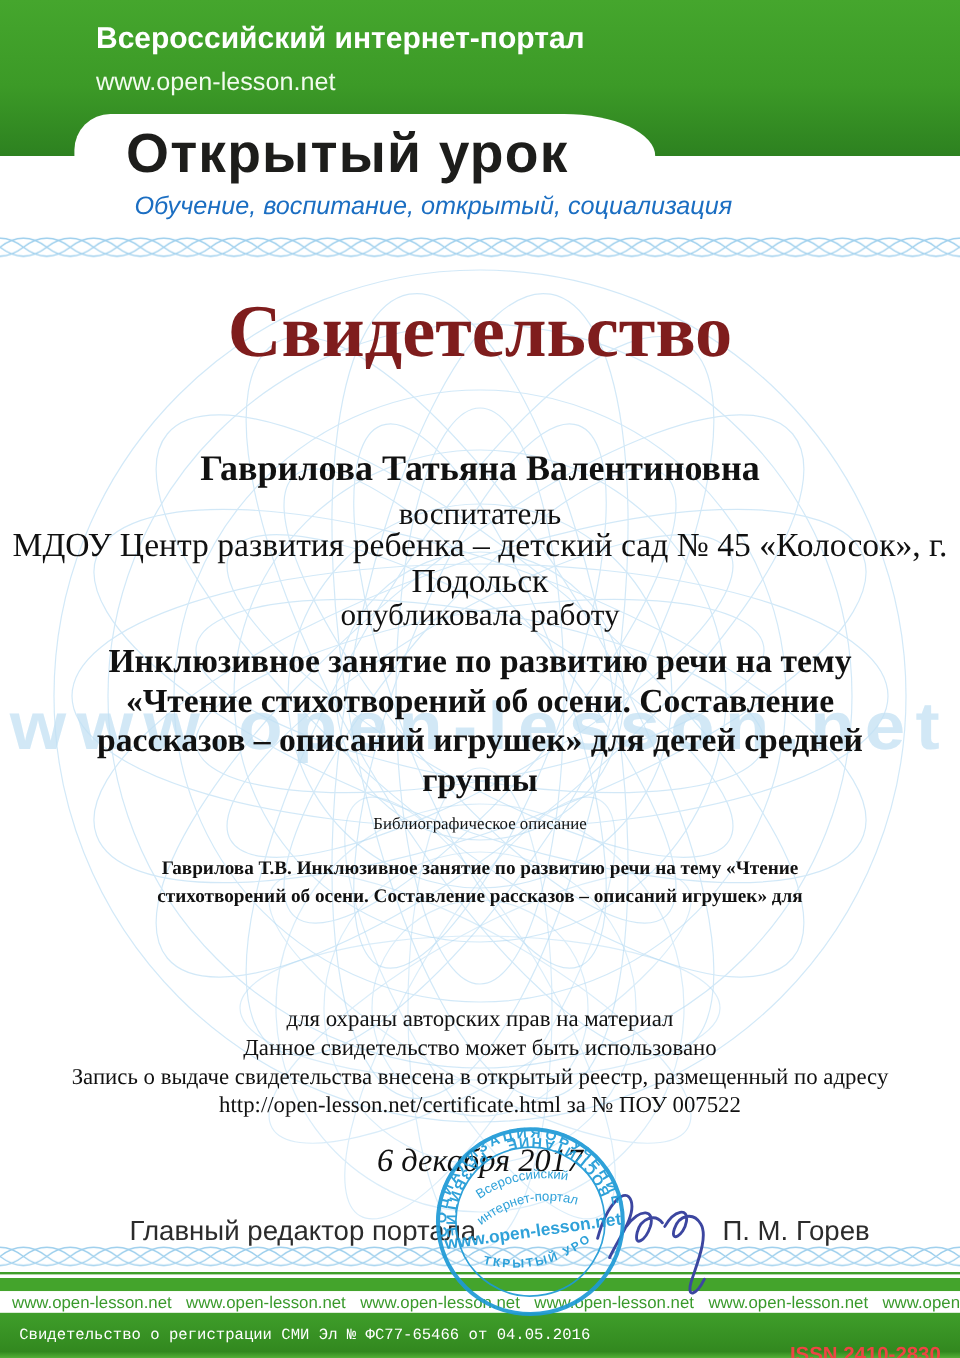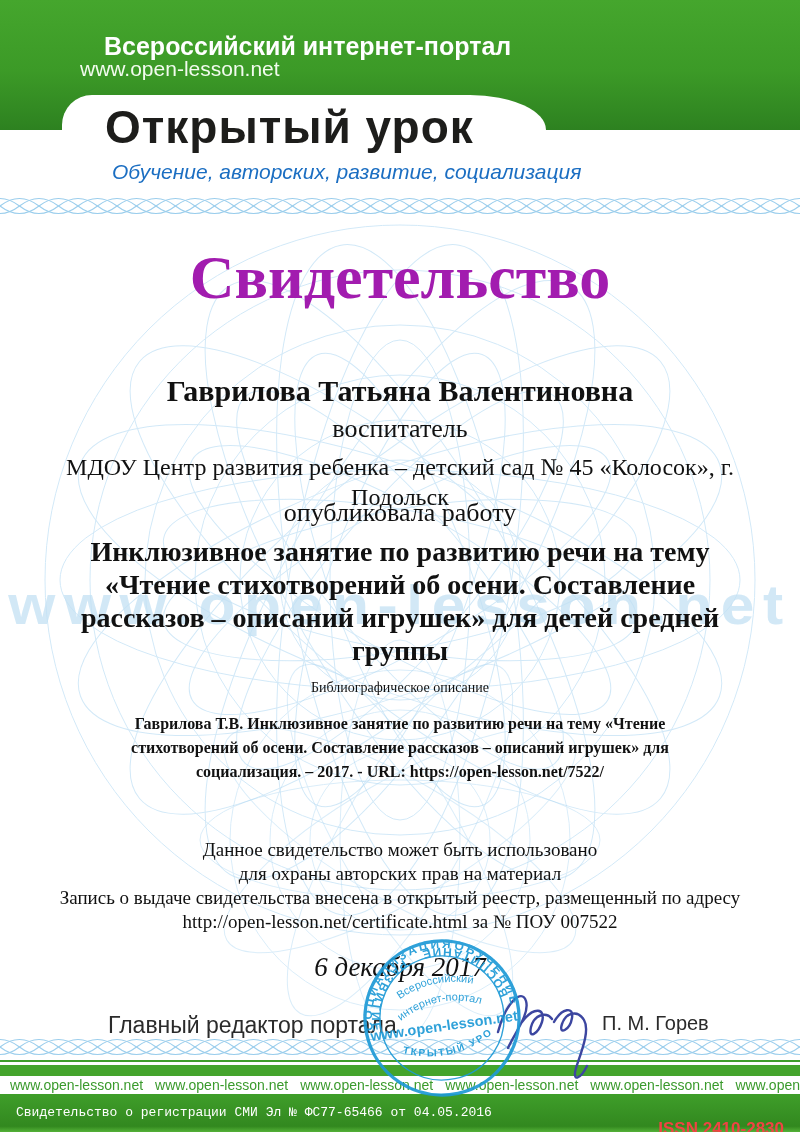--- a/index.html
+++ b/index.html
@@ -1,58 +1,58 @@
 <!DOCTYPE html>
 <html><head>
 <meta charset="utf-8">
 <style>
   html,body{margin:0;padding:0;background:#fff;}
   .page{position:relative;width:800px;height:1132px;background:#ffffff;overflow:hidden;
         font-family:"Liberation Serif","DejaVu Serif",serif;}
   
   .header-band{position:absolute;left:0;top:0;width:800px;height:130px;
     background:linear-gradient(180deg,#45a62d 0%,#3c9a27 55%,#2d8120 100%);z-index:6;}
-  .header-portal{position:absolute;left:80px;top:32px;color:#ffffff;
-    font-family:"Liberation Sans",sans-serif;font-weight:bold;font-size:25px;z-index:8;margin-left:24px;}
+  .header-portal{position:absolute;left:80px;top:18px;color:#ffffff;
+    font-family:"Liberation Sans",sans-serif;font-weight:bold;font-size:25px;z-index:8;}
   .header-url{position:absolute;left:80px;top:57px;color:#f2fbee;
     font-family:"Liberation Sans",sans-serif;font-size:21px;z-index:8;}
   .white-tab{position:absolute;left:62px;top:95px;width:408px;height:95px;background:#ffffff;
     border-radius:30px 0 0 0;z-index:7;}
   .white-wedge{position:absolute;left:470px;top:95px;width:76px;height:35px;background:#ffffff;
     border-top-right-radius:100% 100%;z-index:7;}
   .brand-title{position:absolute;left:105px;top:100px;color:#1d1d1b;
     font-family:"Liberation Sans",sans-serif;font-weight:bold;font-size:46px;letter-spacing:1px;z-index:8;}
   .brand-tagline{position:absolute;left:112px;top:160px;color:#1b6ec2;
     font-family:"Liberation Sans",sans-serif;font-style:italic;font-size:21px;z-index:8;}
   
   .wave-band{position:absolute;left:0;width:800px;height:22px;z-index:2;}
   .wave-top{top:195px;}
   .wave-bottom{top:1036px;}
   .rosette{position:absolute;left:0;top:180px;width:800px;height:880px;z-index:1;}
   .watermark{position:absolute;left:0;top:572px;width:800px;text-align:center;z-index:1;
     font-family:"Liberation Sans",sans-serif;font-weight:bold;font-size:56px;letter-spacing:8px;
     color:#c3e1f4;opacity:.75;transform:scaleX(1.08);}
   
   .ctext{position:absolute;left:50%;transform:translateX(-50%);text-align:center;color:#111;z-index:3;white-space:nowrap;}
-  .cert-title{top:242px;font-weight:bold;font-size:62px;color:#a21caf;}
+  .cert-title{top:242px;font-weight:bold;font-size:62px;color:#7f1d1d;}
   .confirm{top:330px;font-size:28px;}
   .recipient{top:374px;font-weight:bold;font-size:30px;}
   .role{top:414px;font-size:26px;}
-  .org{top:452px;font-size:24px;line-height:30px;}
+  .org{top:440px;font-size:28px;line-height:30px;}
   .action{top:498px;font-size:26px;}
   .work{top:535px;font-weight:bold;font-size:28px;line-height:33px;}
   .bib-label{top:680px;font-size:14px;}
   .bib{top:712px;font-weight:bold;font-size:16px;line-height:24px;}
   .notes{top:838px;font-size:19px;line-height:24px;}
   .date-line{top:952px;font-style:italic;font-size:27px;}
   
   .editor-label{position:absolute;left:108px;top:1012px;color:#2b2b2b;z-index:4;
     font-family:"Liberation Sans",sans-serif;font-size:23px;}
   .editor-name{position:absolute;left:602px;top:1012px;color:#2b2b2b;z-index:4;
-    font-family:"Liberation Sans",sans-serif;font-size:20px;}
+    font-family:"Liberation Sans",sans-serif;font-size:23px;}
   .stamp{position:absolute;left:356px;top:932px;width:172px;height:172px;z-index:5;opacity:.92;}
   .signature{position:absolute;left:490px;top:968px;width:115px;height:130px;z-index:5;}
   
   .hairline{position:absolute;left:0;top:1060px;width:800px;height:2px;background:#3f9e2a;z-index:4;}
   .green-bar{position:absolute;left:0;top:1065px;width:800px;height:11px;background:#44a42c;z-index:4;}
   .url-strip{position:absolute;left:0;top:1076px;width:800px;height:18px;background:#ffffff;z-index:4;
     overflow:hidden;white-space:nowrap;font-family:"Liberation Sans",sans-serif;font-size:14px;color:#3a9a2c;
     line-height:18px;padding-left:0;}
   .url-strip span{margin-left:-20px;padding-left:30px;}
   .url-strip span + span{margin-left:0;padding-left:0;margin-right:0;}
@@ -138,45 +138,44 @@
     </defs>
     <rect x="0" y="0" width="800" height="22" fill="url(#braidB)"></rect>
   </svg>
 
   <div class="header-band"></div>
   <div class="white-tab"></div>
   <div class="white-wedge"></div>
   <div class="header-portal">Всероссийский интернет-портал</div>
   <div class="header-url">www.open-lesson.net</div>
   <div class="brand-title">Открытый урок</div>
-  <div class="brand-tagline">Обучение, авторских, развитие, социализация</div>
+  <div class="brand-tagline">Обучение, воспитание, открытый, социализация</div>
 
   <div class="ctext cert-title">Свидетельство</div>
   <div class="ctext role">воспитатель</div>
   <div class="ctext recipient">Гаврилова Татьяна Валентиновна</div>
   <div class="ctext org">
     <div>МДОУ Центр развития ребенка – детский сад № 45 «Колосок», г.</div>
     <div>Подольск</div>
   </div>
   <div class="ctext action">опубликовала работу</div>
   <div class="ctext work">
     <div>Инклюзивное занятие по развитию речи на тему</div>
     <div>«Чтение стихотворений об осени. Составление</div>
     <div>рассказов – описаний игрушек» для детей средней</div>
     <div>группы</div>
   </div>
   <div class="ctext bib-label">Библиографическое описание</div>
   <div class="ctext bib">
     <div>Гаврилова Т.В. Инклюзивное занятие по развитию речи на тему «Чтение</div>
     <div>стихотворений об осени. Составление рассказов – описаний игрушек» для</div>
-    <div>социализация. – 2017. - URL: https://open-lesson.net/7522/</div>
   </div>
   <div class="ctext notes">
+    <div>для охраны авторских прав на материал</div>
     <div>Данное свидетельство может быть использовано</div>
-    <div>для охраны авторских прав на материал</div>
     <div>Запись о выдаче свидетельства внесена в открытый реестр, размещенный по адресу</div>
     <div>http://open-lesson.net/certificate.html за № ПОУ 007522</div>
   </div>
   <div class="ctext date-line">6 декабря 2017</div>
 
   <div class="editor-label">Главный редактор портала</div>
   <div class="editor-name">П. М. Горев</div>
 
   <svg class="signature" viewBox="0 0 115 130" aria-hidden="true">
     <path d="M8,64 C16,34 32,20 36,33 C40,46 24,66 18,80

